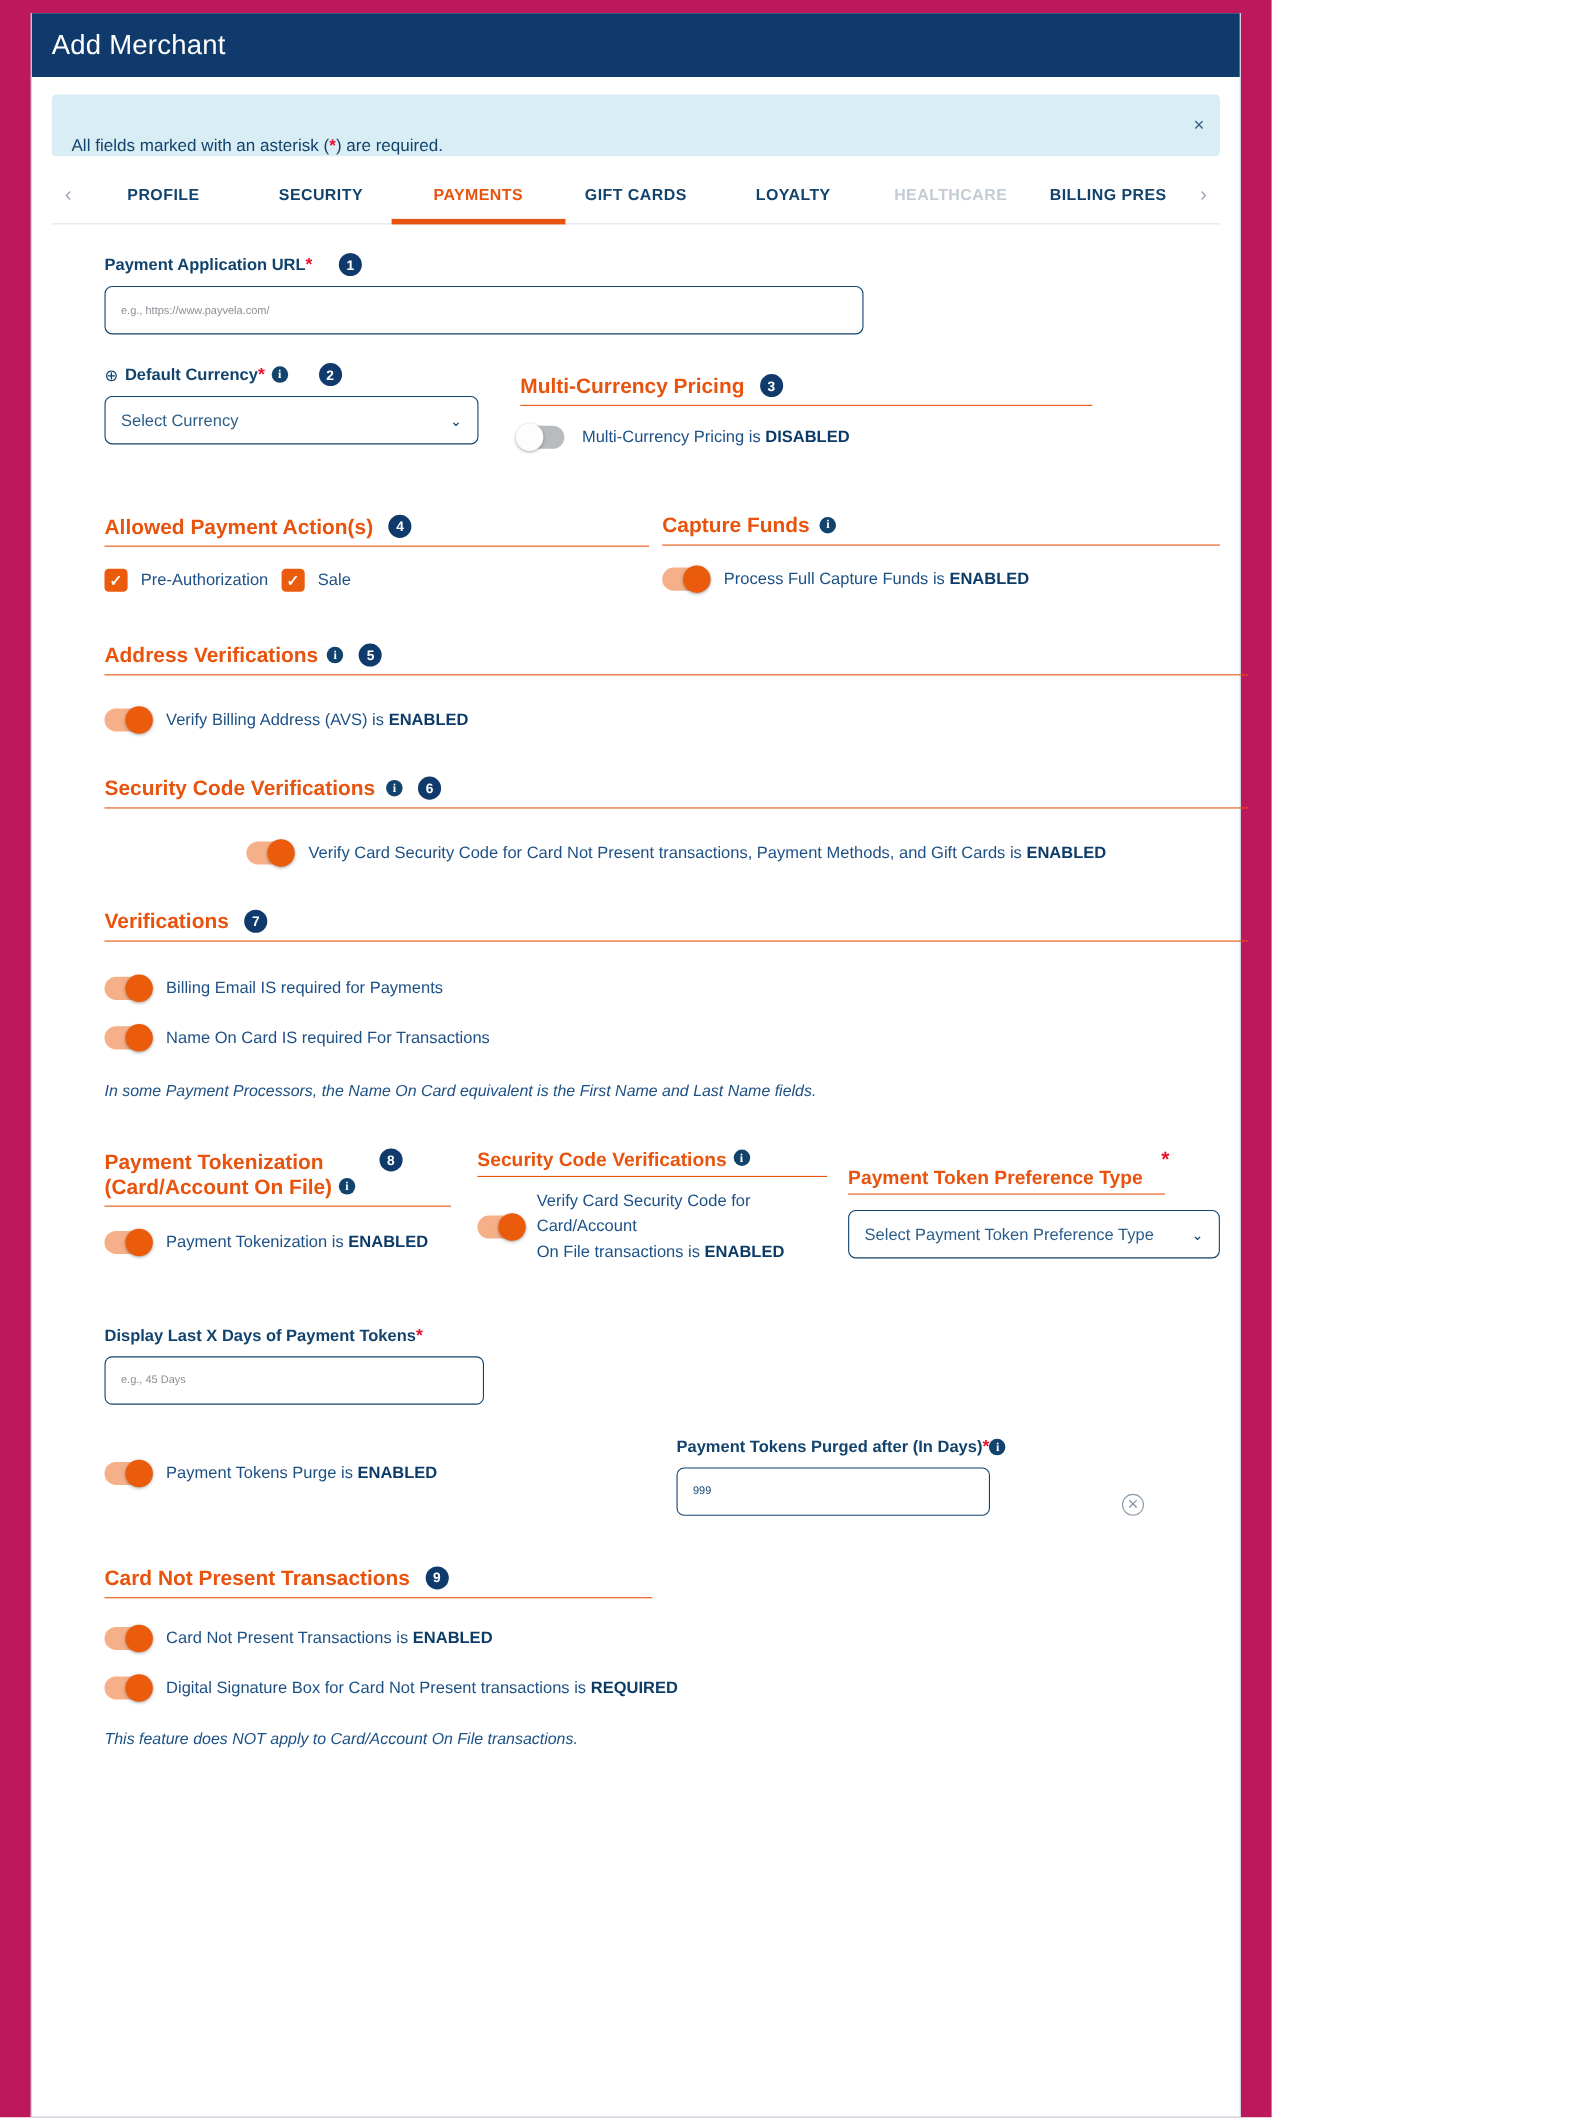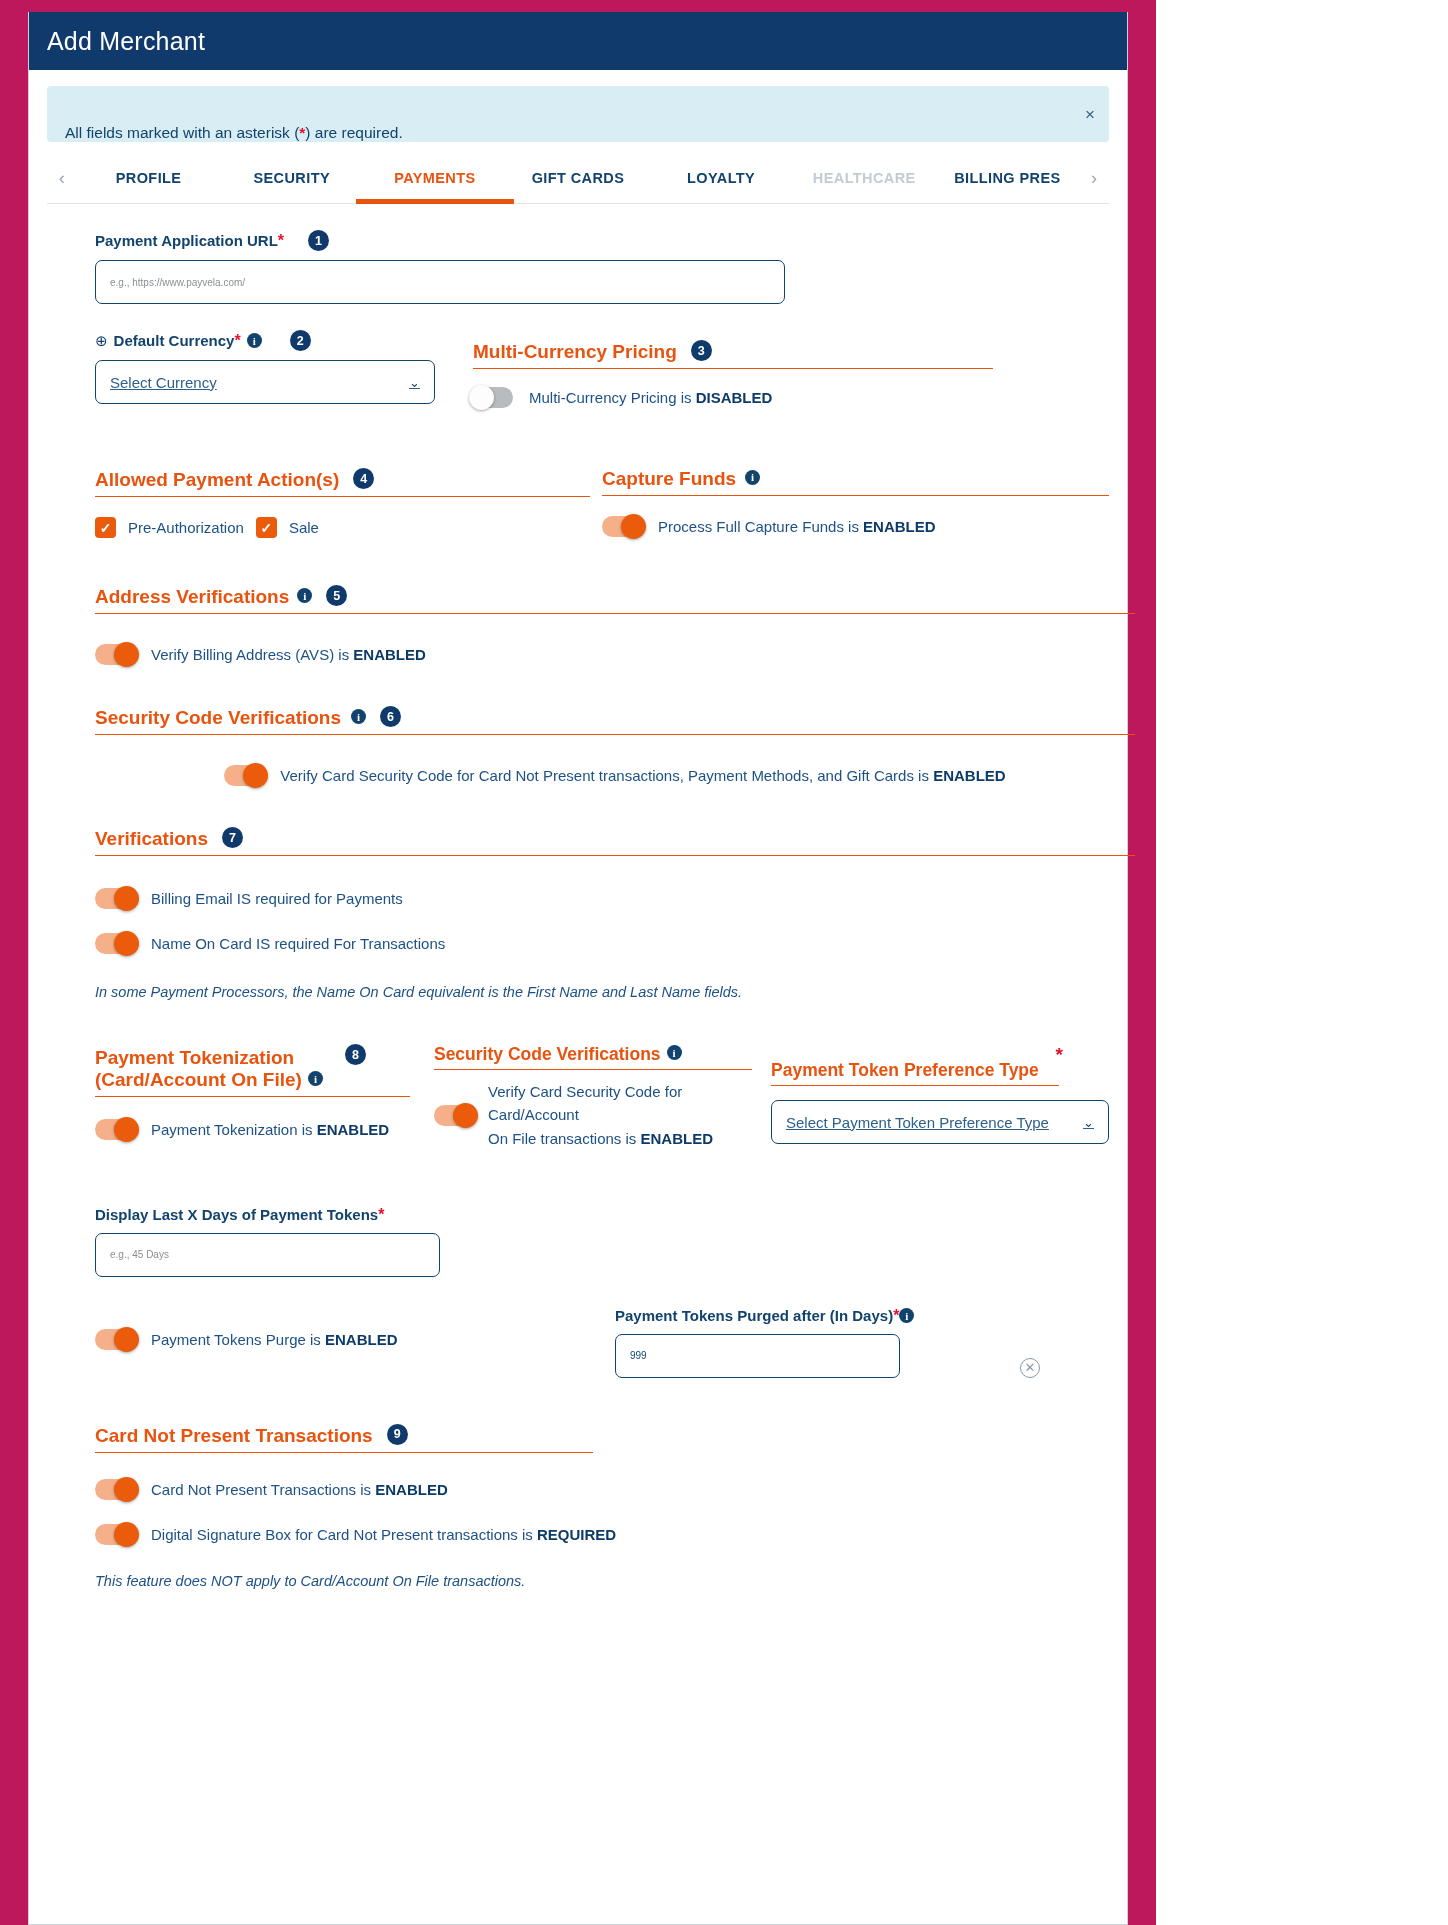--- a/index.html
+++ b/index.html
@@ -118,21 +118,21 @@
     display:flex; align-items:center; padding:0 14px;
     font-size:10px;
   }
   .inp .ph { color:#8a8f94; }
   .inp .val { color:#12436d; }
 
   .sel {
     border:1.5px solid #12436d; border-radius:7px;
     height:44px; background:#fff;
     display:flex; align-items:center; justify-content:space-between;
-    padding:0 14px; font-size:15px; color:#2d5f8a; cursor:pointer;text-decoration:underline;
+    padding:0 14px; font-size:15px; color:#2d5f8a; cursor:pointer;
   }
   .chev { color:#12436d; font-size:13px; }
 
   
   .sec { margin-top: 0; }
   .sec-head {
     display:flex; align-items:flex-end; gap:14px;
     padding-bottom:5px; border-bottom:1.5px solid #e8530e;
   }
   .sec-title {

